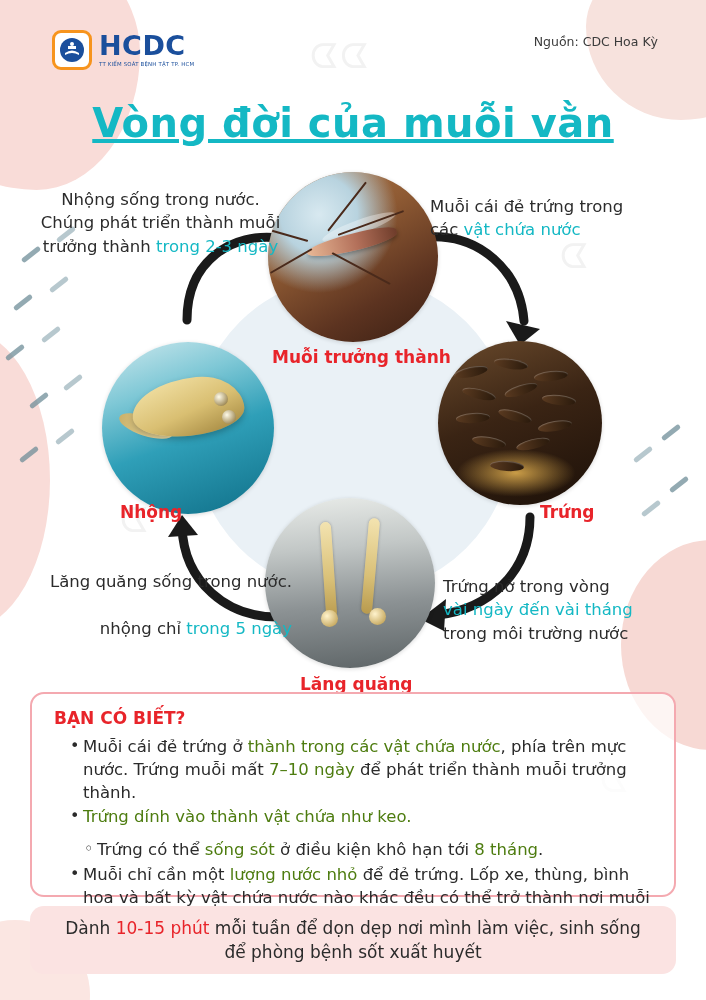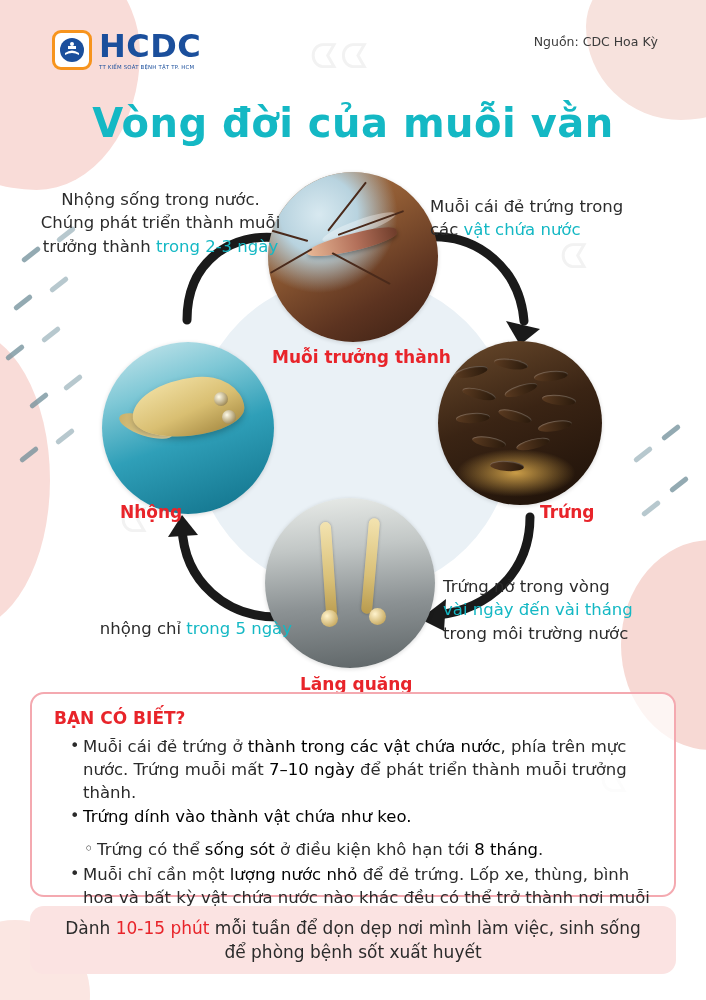--- a/index.html
+++ b/index.html
@@ -56,34 +56,34 @@
   }
   .logo { position: absolute; left: 52px; top: 4px; display: flex; align-items: center; gap: 7px; }
   .logo-mark {
     width: 40px; height: 40px; border: 3px solid #f7941d; border-radius: 9px;
     display: flex; align-items: center; justify-content: center;
     background: #fff;
   }
   .logo-mark svg { display: block; }
   .logo-text { line-height: 1; }
   .logo-title {
-    font-size: 32px; font-weight: bold; color: #1b4f9c; letter-spacing: .5px;
+    font-size: 27px; font-weight: bold; color: #1b4f9c; letter-spacing: .5px;
     font-family: "DejaVu Sans", "Liberation Sans", sans-serif;
   }
   .logo-sub { font-size: 5.4px; color: #1b4f9c; letter-spacing: .2px; margin-top: 3px; }
   .source {
     position: absolute; right: 48px; top: 8px;
     font-size: 12.5px; color: #3b3b3b;
   }
 
   
   .page-title {
     position: absolute; top: 100px; left: 0; right: 0; z-index: 5;
     text-align: center; color: #14b8c4;
-    font-size: 40px; font-weight: bold; letter-spacing: .5px;
+    font-size: 40px; font-weight: bold; letter-spacing: .5px; text-decoration: underline;
   }
 
   
   .cycle {
     position: absolute; left: 0; top: 165px; width: 706px; height: 510px; z-index: 4;
   }
   .cycle-bg {
     position: absolute; left: 193px; top: 110px;
     width: 320px; height: 320px; border-radius: 50%;
     background: #eaf1f6;
@@ -207,21 +207,21 @@
     position: relative; padding-left: 13px; font-size: 16.5px; line-height: 1.38;
     margin-bottom: 2px;
   }
   .dyk li:before {
     content: "•"; position: absolute; left: 0; top: -1px; color: #2b2b2b; font-size: 16px;
   }
   .dyk li.sub { padding-left: 27px; margin-top: 10px; }
   .dyk li.sub:before {
     content: "◦"; left: 14px; color: #2b2b2b;
   }
-  .dyk .hl { color: #000000; }
+  .dyk .hl { color: #4d7c0f; }
 
   
   .footer {
     position: absolute; left: 30px; top: 906px; width: 646px; height: 68px;
     border-radius: 14px; background: #fbe3e2; z-index: 5;
     display: flex; align-items: center; justify-content: center; text-align: center;
     padding: 0 24px;
   }
   .footer-text { font-size: 17px; line-height: 1.42; color: #2b2b2b; }
   .footer-text .hl { color: #e8242a; margin-top: 24px; }
@@ -344,21 +344,21 @@
   <div class="photo" id="photo-larva">
     <div class="inner">
       <div class="l-body" style="left:58px; top:24px; transform:rotate(-4deg);"></div>
       <div class="l-head" style="left:56px; top:112px;"></div>
       <div class="l-body" style="left:100px; top:20px; transform:rotate(5deg);"></div>
       <div class="l-head" style="left:104px; top:110px;"></div>
     </div>
   </div>
   <div class="stage-label" id="label-larva">Lăng quăng</div>
   <div class="desc" id="desc-larva">
-    <br>
+    <span>Lăng quăng sống trong nước.</span><br>
     <br>
     <span>nhộng chỉ </span><span class="hl">trong 5 ngày</span>
   </div>
 
   <div class="photo" id="photo-pupa">
     <div class="inner">
       <div class="p-tail"></div>
       <div class="p-body"></div>
       <div class="p-eye" style="left:112px; top:50px;"></div>
       <div class="p-eye" style="left:120px; top:68px;"></div>

